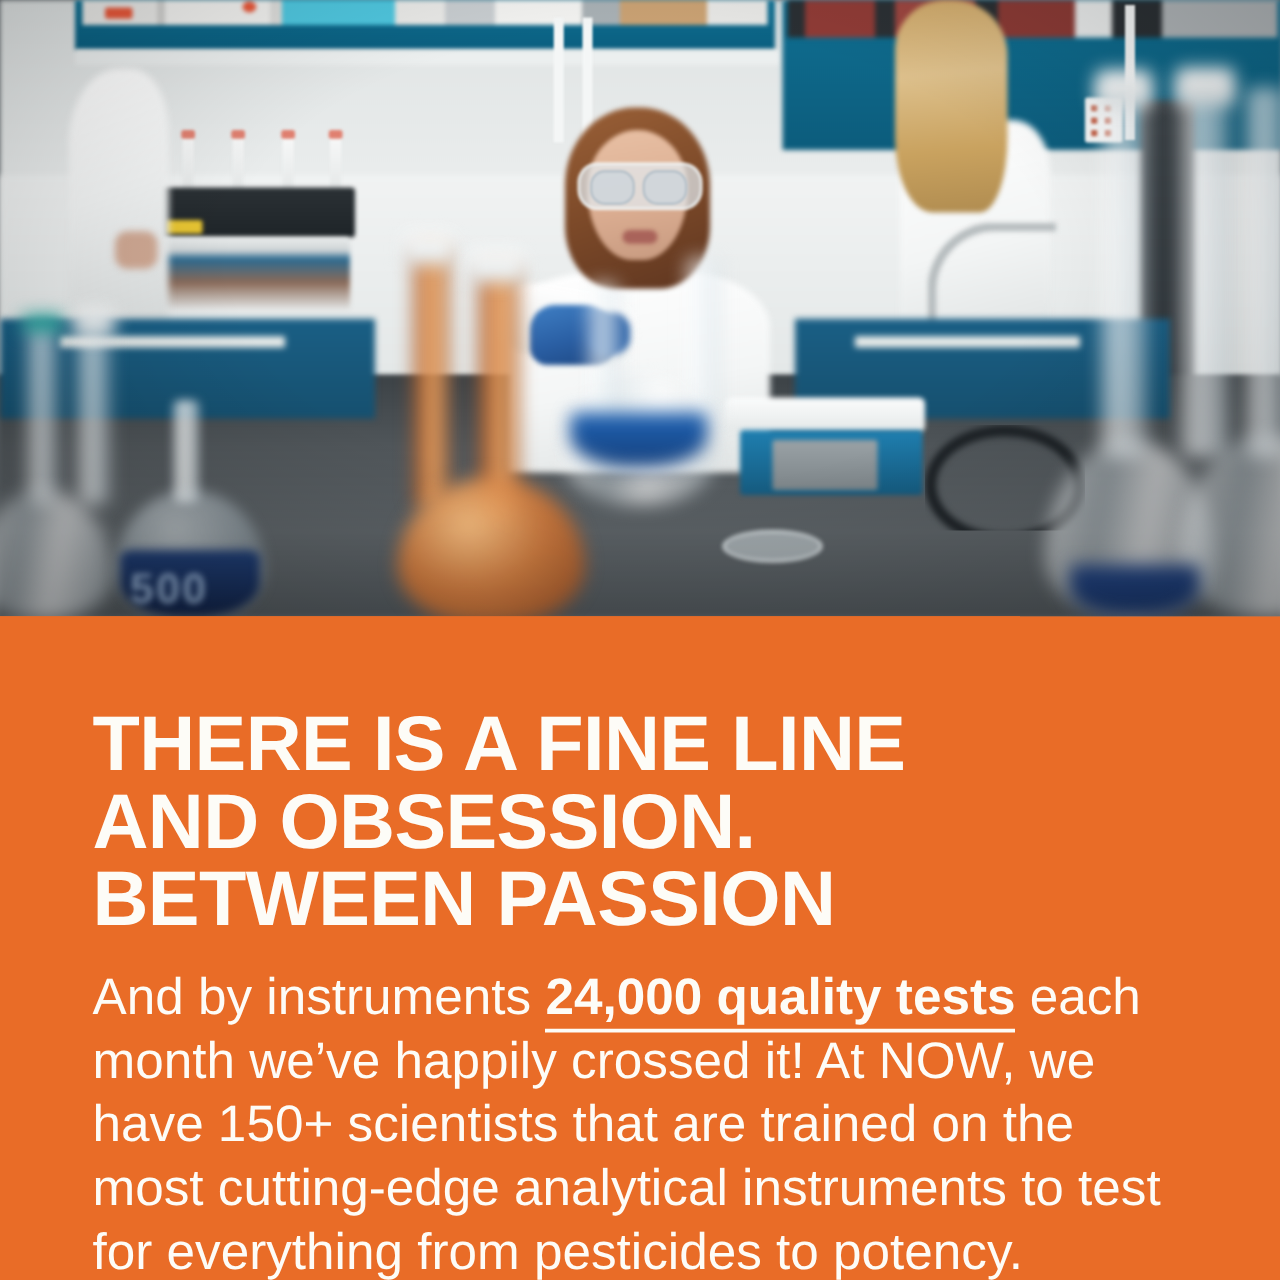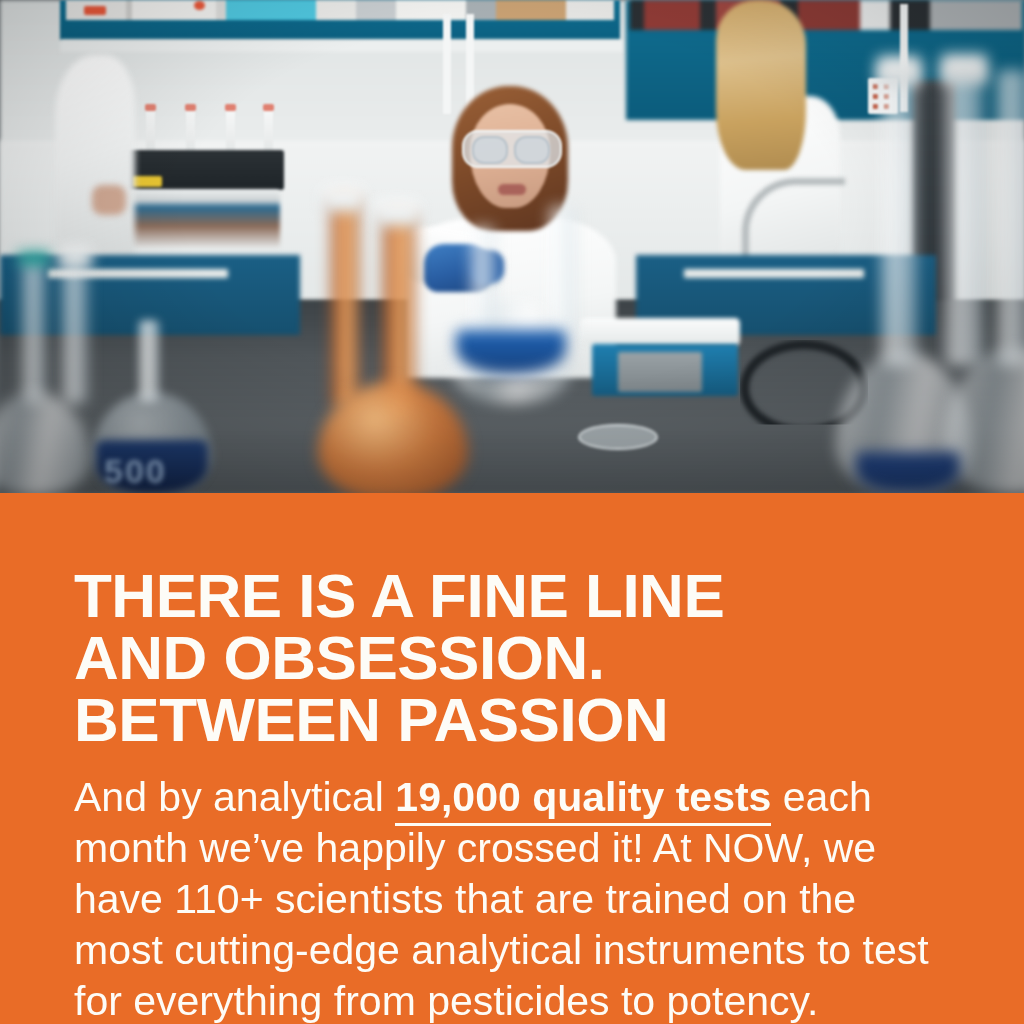--- a/index.html
+++ b/index.html
@@ -471,16 +471,16 @@
   </div>
 
   <div class="panel">
 
     <h1 class="headline">
       <span class="hl-line">THERE IS A FINE LINE</span>
       <span class="hl-line">AND OBSESSION.</span>
       <span class="hl-line">BETWEEN PASSION</span>
     </h1>
 
-    <p class="body-copy"><span>And by analytical </span><span class="hl">19,000 quality tests</span><span> each month we’ve happily crossed it! At NOW, we have 110+ scientists that are trained on the most cutting-edge analytical instruments to test for everything from pesticides to potency.</span></p>
+    <p class="body-copy"><span>And by instruments </span><span class="hl">24,000 quality tests</span><span> each month we’ve happily crossed it! At NOW, we have 150+ scientists that are trained on the most cutting-edge analytical instruments to test for everything from pesticides to potency.</span></p>
 
   </div>
 </div>
 
 </body></html>

